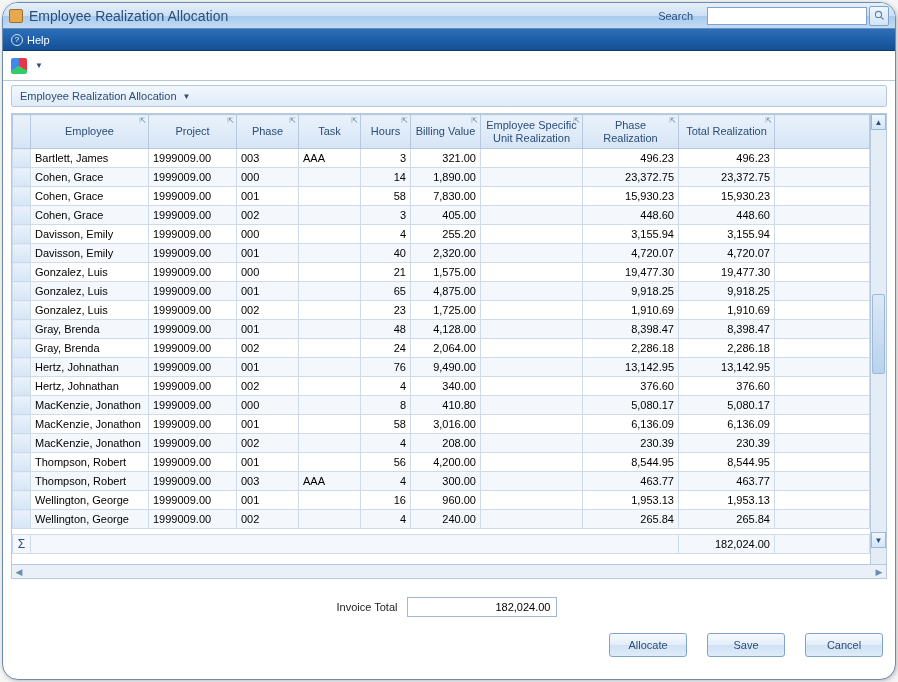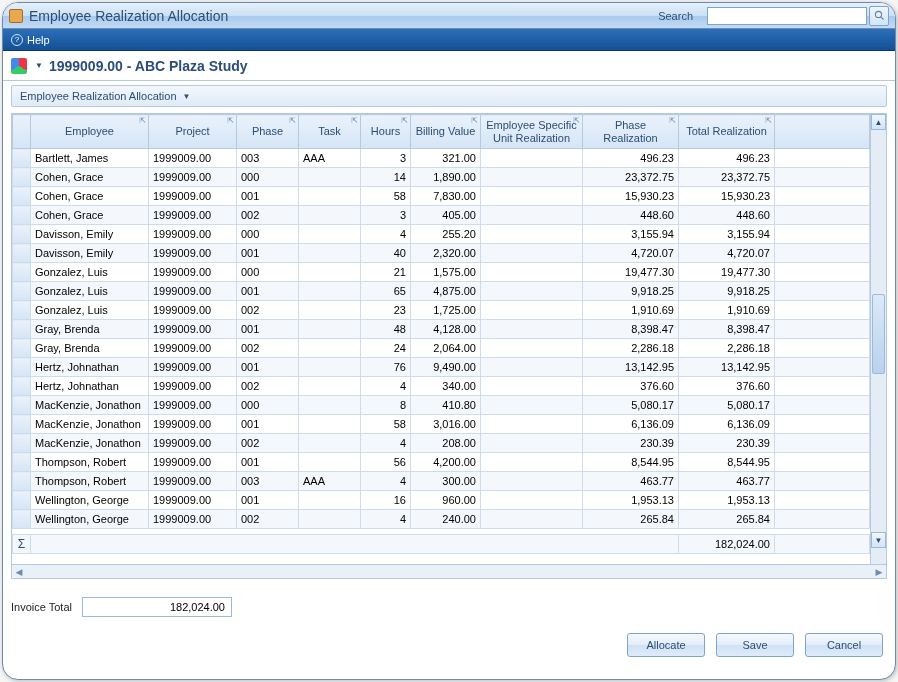--- a/index.html
+++ b/index.html
@@ -217,39 +217,39 @@
   position: absolute; top: 0; width: 14px; height: 100%;
   display: flex; align-items: center; justify-content: center;
   color: #6b8cb0; font-size: 9px; cursor: pointer;
 }
 .hscrollbar .arrow.left { left: 0; }
 .hscrollbar .arrow.right { right: 0; }
 
 .invoice-row {
   margin-top: 18px;
   display: flex;
-  justify-content: flex-start;
+  justify-content: center;
   align-items: center;
   gap: 10px;
   padding-right: 4px;
 }
 .invoice-row label { font-size: 11px; color: #222; }
 .invoice-row input {
   width: 150px; height: 20px;
   border: 1px solid #9db9d8;
   text-align: right;
   padding: 0 6px;
   font-size: 11px;
   background: #fff;
 }
 .button-row {
   margin-top: 16px;
   display: flex;
   justify-content: flex-end;
-  gap: 11px;
+  gap: 20px;
   padding-right: 4px;
 }
 .button-row button {
   width: 78px; height: 24px;
   background: linear-gradient(#f6faff 0%, #e2edf9 49%, #cfe1f4 50%, #dfecf9 100%);
   border: 1px solid #7ea3cc;
   border-radius: 3px;
   color: #2c4d77;
   font-size: 11px;
   cursor: pointer;
@@ -276,21 +276,20 @@
   </div>
 
   <div class="helpbar">
     <span class="help-icon">?</span>
     <a>Help</a>
   </div>
 
   <div class="docheader">
     <div class="doc-icon"></div>
     <span class="chev">▼</span>
-    <div class="doc-title">1999009.00 - ABC Plaza Study</div>
   </div>
 
   <div class="content">
 
     <div class="band-title">
       <span>Employee Realization Allocation</span>
       <span class="chev">▼</span>
     </div>
 
     <div class="grid-wrap">

